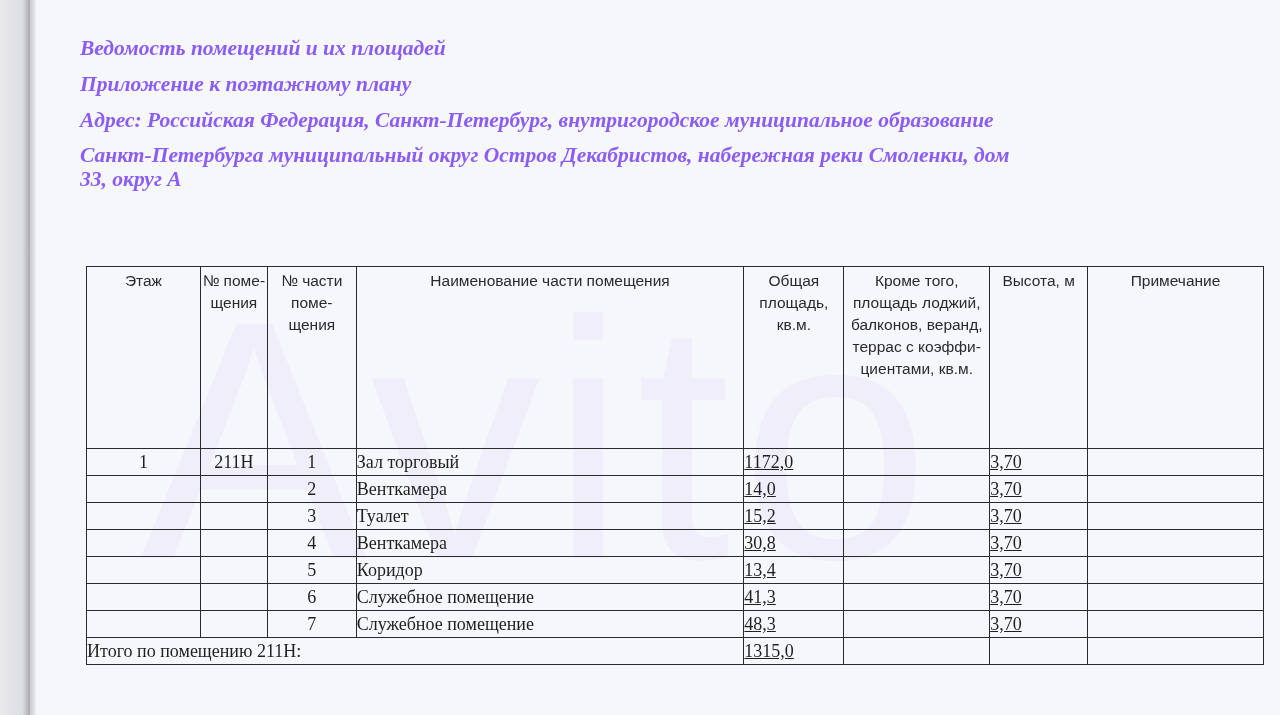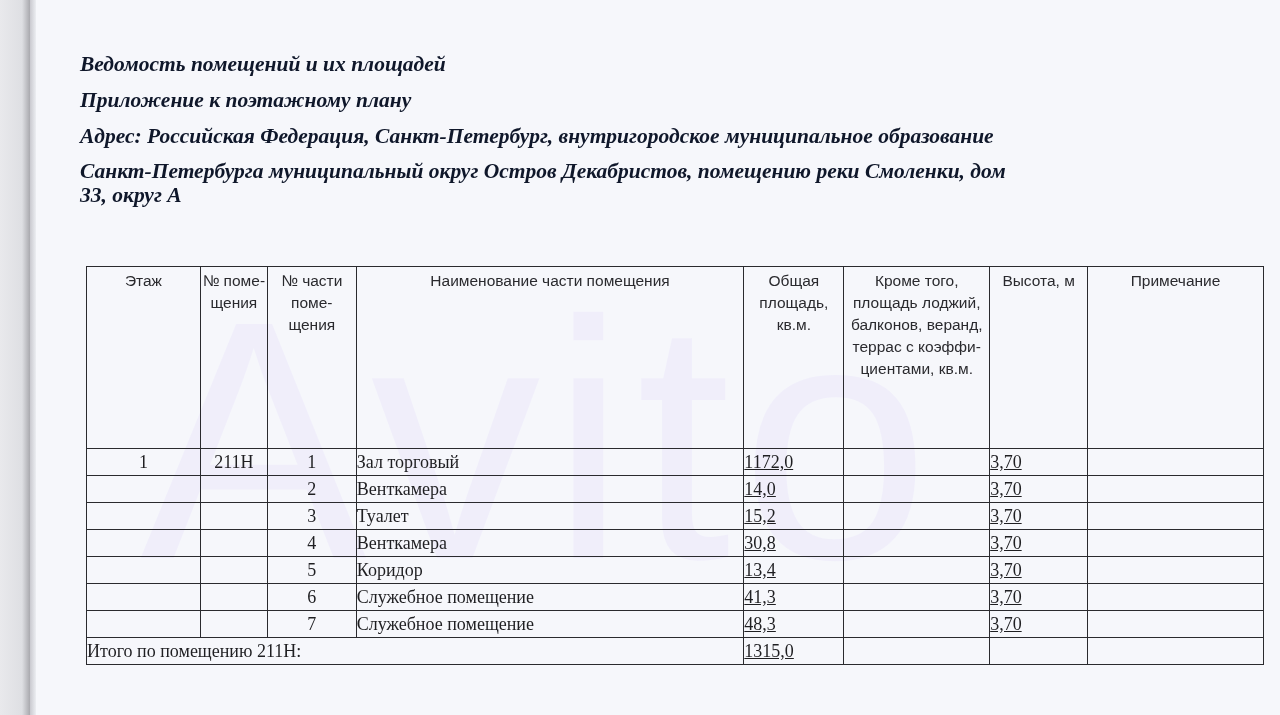--- a/index.html
+++ b/index.html
@@ -24,21 +24,21 @@
   }
   .watermark {
     position: absolute; left: 140px; top: 240px; width: 900px; height: 400px;
     opacity: 0.05; pointer-events: none;
     font-family: "Liberation Sans", sans-serif; font-size: 340px; letter-spacing: 10px;
     color: #8b5cf6; line-height: 400px;
   }
   .header { position: absolute; left: 80px; top: 30px; width: 1150px; }
   .header .line {
     font-family: "Liberation Serif", serif; font-style: italic; font-weight: bold;
-    font-size: 21.5px; line-height: 29px; color: #0f172a; white-space: nowrap; margin-top: 16px;
+    font-size: 21.5px; line-height: 29px; color: #8b5cf6; white-space: nowrap;
   }
   .header .l1 { position: absolute; top: 4px; }
   .header .l2 { position: absolute; top: 40px; }
   .header .l3 { position: absolute; top: 76px; font-style: italic; }
   .header .l4 { position: absolute; top: 111px; }
   .header .l5 { position: absolute; top: 135px; }
 
   table.rooms {
     position: absolute; left: 64px; top: 266px;
     border-collapse: collapse;
@@ -66,21 +66,21 @@
 <body>
 
 <div class="left-edge"></div>
 <div class="page"></div>
 <div class="watermark">Avito</div>
 
 <div class="header">
   <div class="line l1">Ведомость помещений  и их площадей</div>
   <div class="line l2">Приложение к поэтажному плану</div>
   <div class="line l3">Адрес:  Российская Федерация, Санкт-Петербург, внутригородское муниципальное образование</div>
-  <div class="line l4">Санкт-Петербурга муниципальный округ Остров Декабристов, помещению реки Смоленки, дом</div>
+  <div class="line l4">Санкт-Петербурга муниципальный округ Остров Декабристов, набережная реки Смоленки, дом</div>
   <div class="line l5">33, округ А</div>
 </div>
 
 <table class="rooms">
   <colgroup>
     <col style="width:114px">
     <col style="width:67px">
     <col style="width:89px">
     <col style="width:388px">
     <col style="width:100px">

